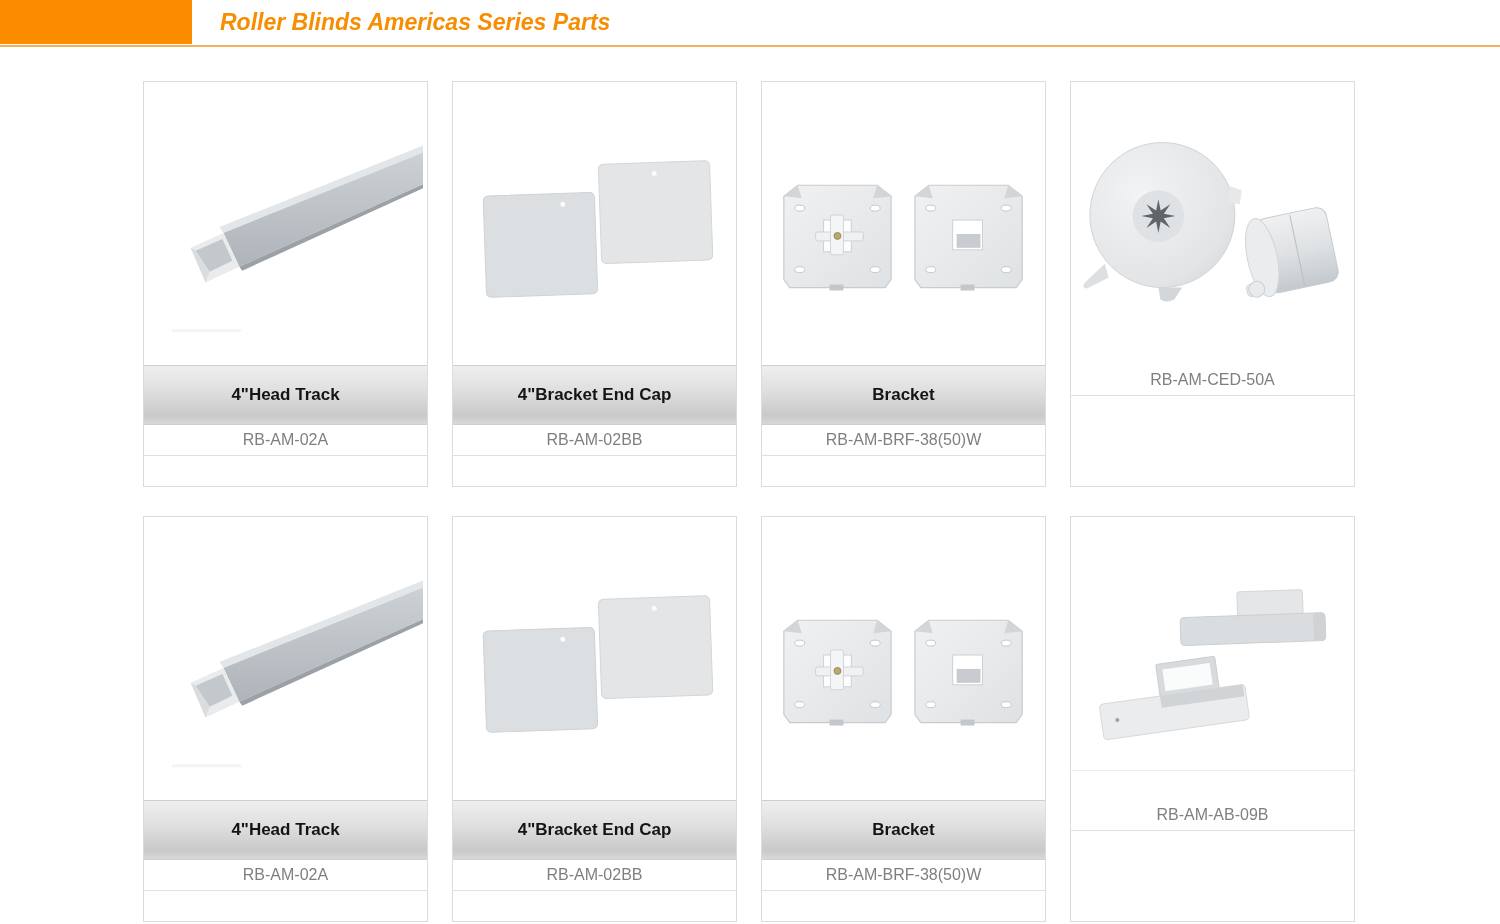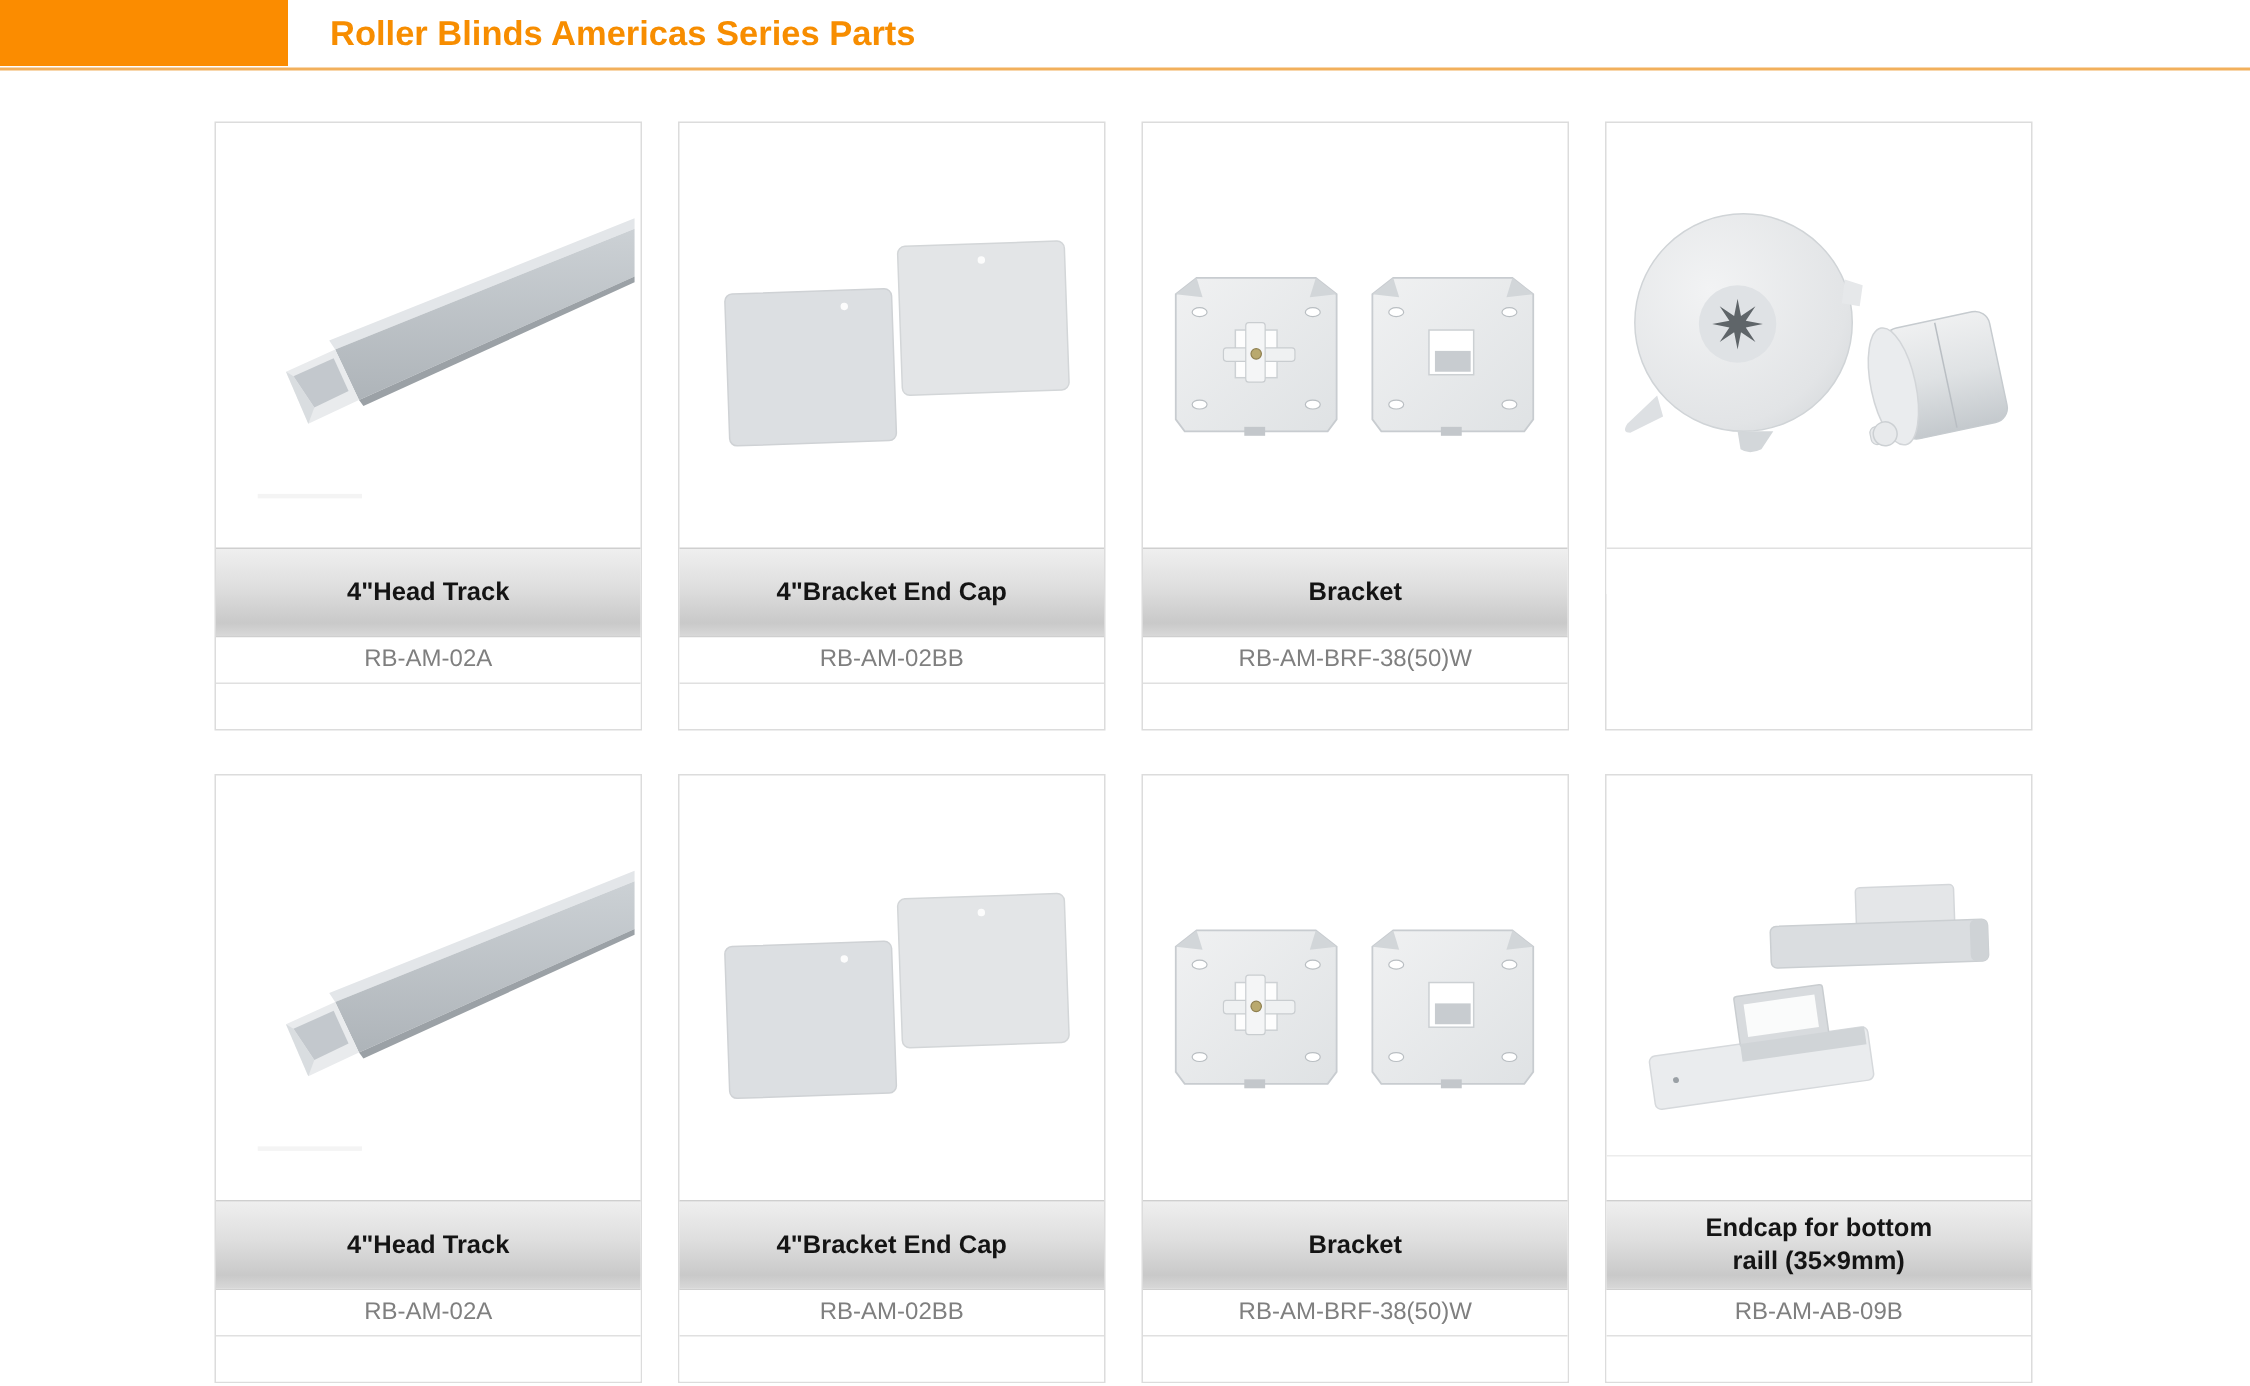--- a/index.html
+++ b/index.html
@@ -15,20 +15,21 @@
     position: absolute; left: 0; top: 0;
     width: 192px; height: 44px;
     background: #FB8C00;
   }
   .page-title {
     position: absolute; left: 220px; top: 0;
     height: 44px; line-height: 44px;
     font-size: 23px; font-weight: bold;
     color: #F78D00;
     white-space: nowrap;
+    font-style: italic;
   }
   .header-rule {
     position: absolute; left: 0; top: 45px;
     width: 1500px; height: 2px;
     background: #F2B05C;
   }
   
   .parts-grid {
     position: absolute; left: 143px; top: 81px;
     display: grid;
@@ -209,20 +210,21 @@
     <div class="part-number-row">RB-AM-BRF-38(50)W</div>
     <div class="part-empty-row"></div>
   </div>
 
   <div class="part-card">
     <div class="part-image">
       <svg viewBox="0 0 285 283">
           <use href="#clutchArt"></use>
         </svg>
     </div>
+    <div class="part-number-row">RB-AM-CED-50A</div>
     <div class="part-empty-row"></div>
   </div>
 
   <div class="part-card">
     <div class="part-image">
       <svg viewBox="0 0 285 283">
           <use href="#headTrackArt"></use>
         </svg>
     </div>
     <div class="part-name-bar">4"Head Track</div>
@@ -252,19 +254,17 @@
     <div class="part-empty-row"></div>
   </div>
 
   <div class="part-card">
     <div class="part-image">
       <svg viewBox="0 0 285 283">
           <use href="#bottomEndcapArt"></use>
         </svg>
       <div class="image-divider"></div>
     </div>
-    <div class="part-name-bar">Endcap for bottom
-raill (35×9mm)</div>
     <div class="part-number-row">RB-AM-AB-09B</div>
     <div class="part-empty-row"></div>
   </div>
 
 </div>
 
 </body></html>

